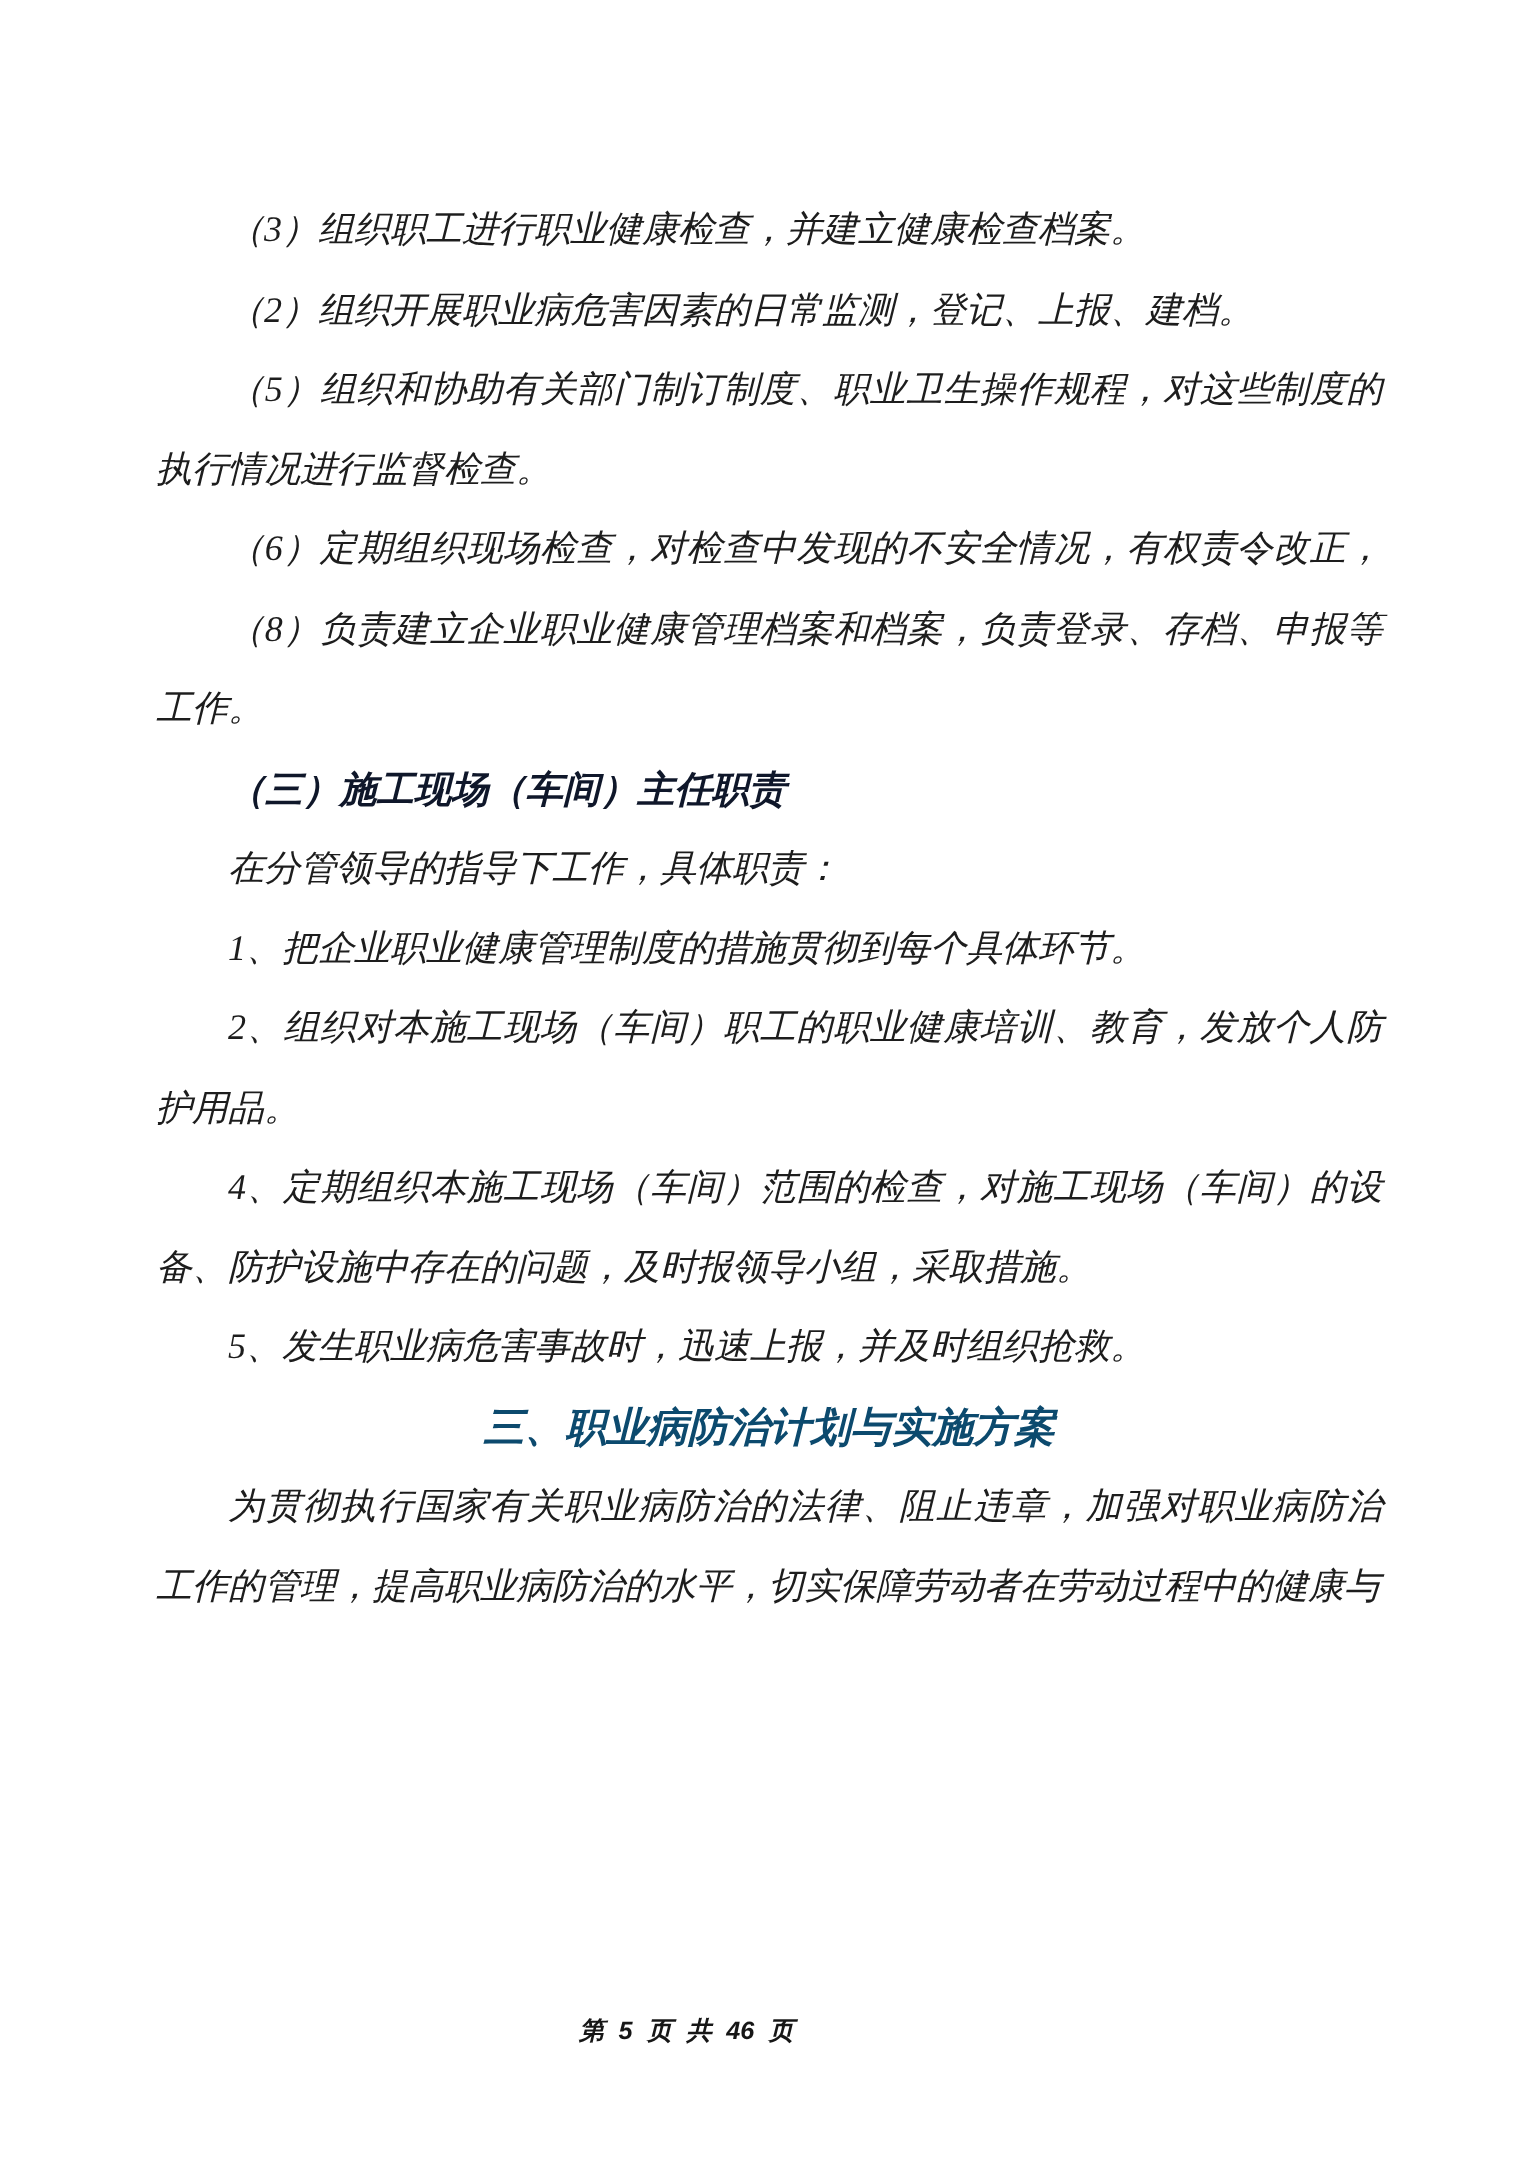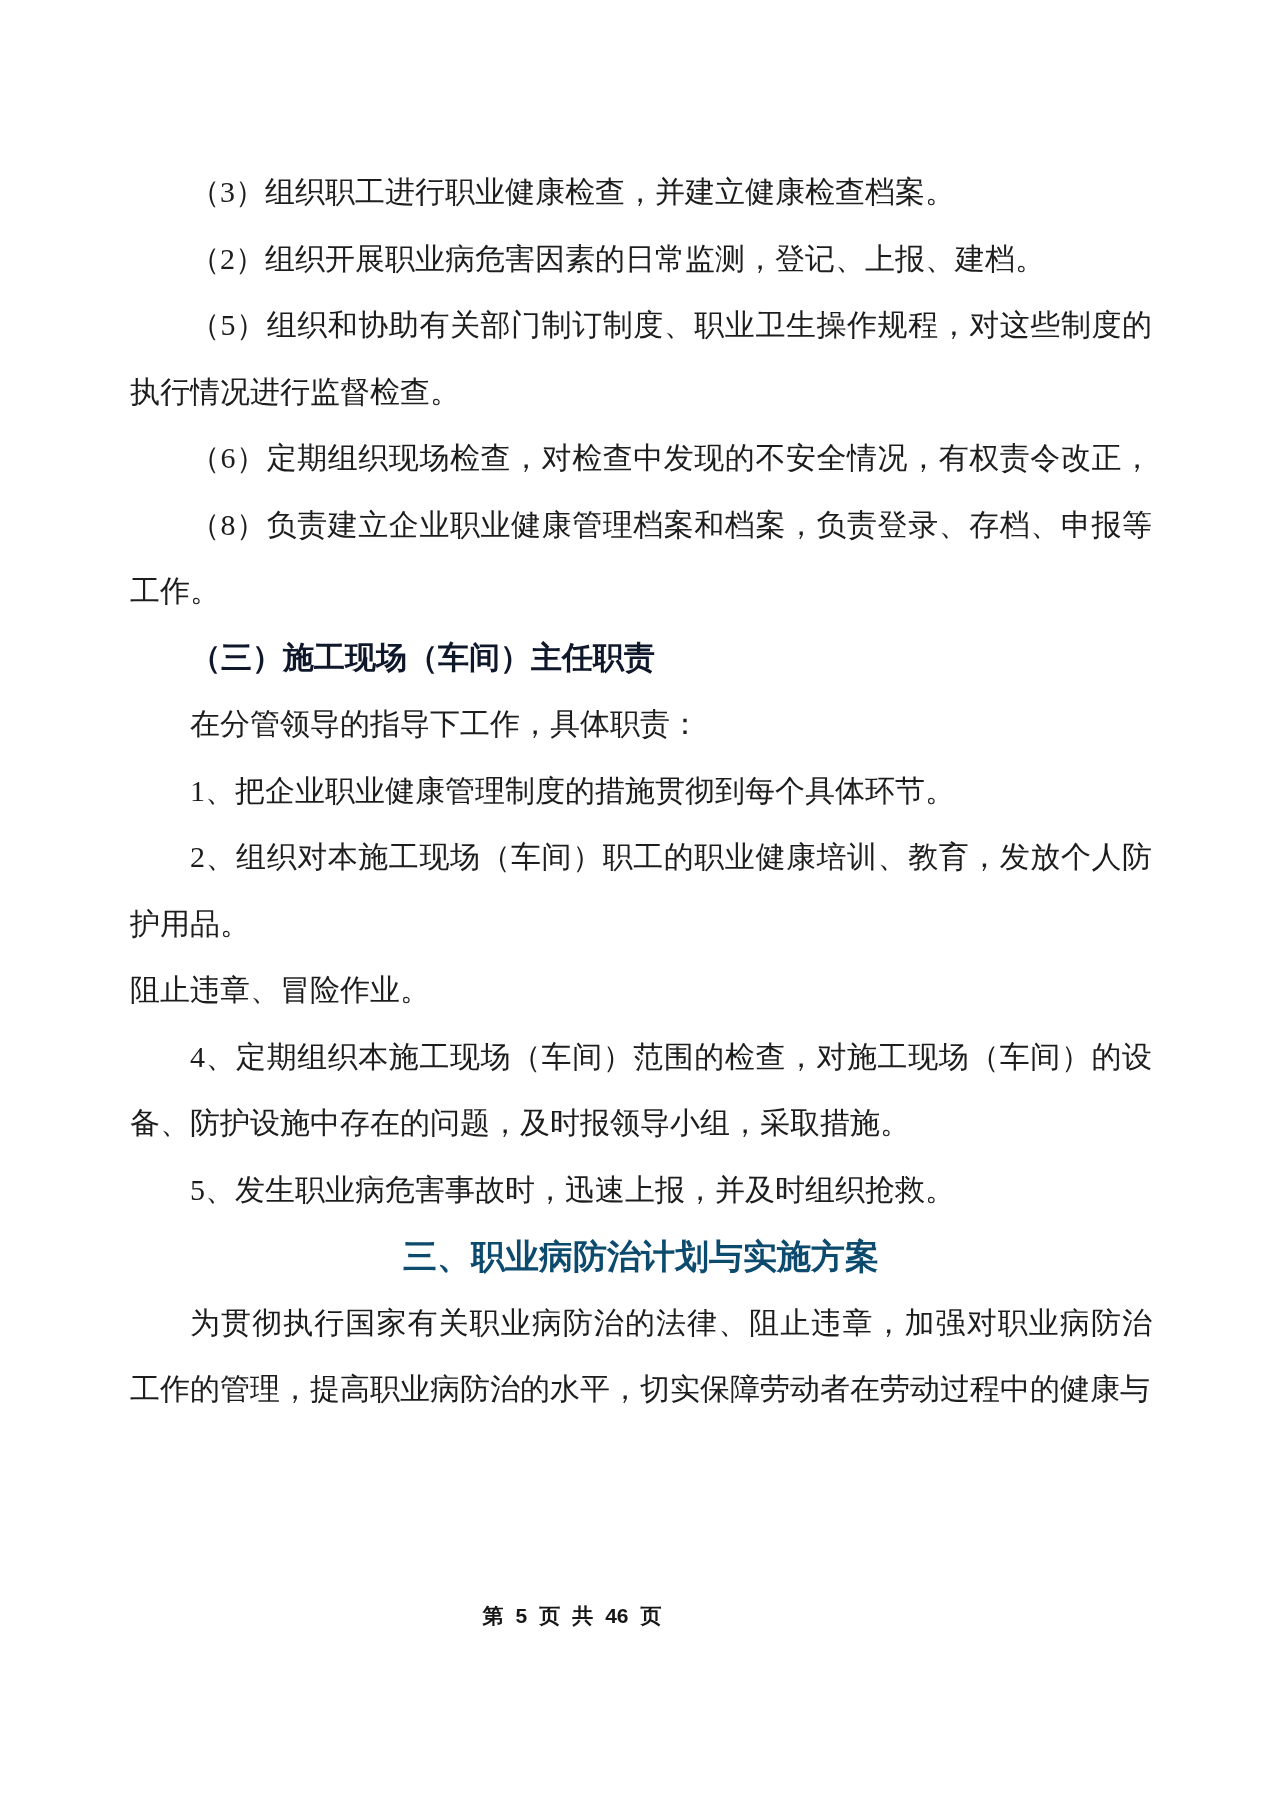--- a/index.html
+++ b/index.html
@@ -6,20 +6,21 @@
     margin: 0;
     padding: 0;
     background: #ffffff;
   }
   .page {
     position: relative;
     width: 1280px;
     height: 1810px;
     background: #ffffff;
     overflow: hidden;
+    font-style: italic;
   }
   .content {
     position: absolute;
     left: 130px;
     top: 159px;
     width: 1022px;
     font-family: "Liberation Serif", "DejaVu Serif", serif;
     font-size: 30px;
     line-height: 66.5px;
     color: #1d1d1d;
@@ -44,21 +45,21 @@
   .line.h1 {
     font-family: "Liberation Sans", "DejaVu Sans", sans-serif;
     font-weight: bold;
     font-size: 34px;
     text-align-last: center;
     text-indent: 0;
     color: #0c4a6e;
   }
   .footer {
     position: absolute;
-    top: 1602px;
+    top: 1678px;
     left: 0;
     width: 1144px;
     text-align: center;
     font-family: "Liberation Serif", "DejaVu Serif", serif;
     font-weight: bold;
     font-size: 21px;
     line-height: 28px;
     color: #161616;
   }
   .footer span {
@@ -81,21 +82,20 @@
       <div class="line body indent justify">（5）组织和协助有关部门制订制度、职业卫生操作规程，对这些制度的</div>
       <div class="line body">执行情况进行监督检查。</div>
       <div class="line body indent justify">（6）定期组织现场检查，对检查中发现的不安全情况，有权责令改正，</div>
       <div class="line body indent justify">（8）负责建立企业职业健康管理档案和档案，负责登录、存档、申报等</div>
       <div class="line body">工作。</div>
       <div class="line h2 indent">（三）施工现场（车间）主任职责</div>
       <div class="line body indent">在分管领导的指导下工作，具体职责：</div>
       <div class="line body indent">1、把企业职业健康管理制度的措施贯彻到每个具体环节。</div>
       <div class="line body indent justify">2、组织对本施工现场（车间）职工的职业健康培训、教育，发放个人防</div>
       <div class="line body">护用品。</div>
-      <div class="line body">阻止违章、冒险作业。</div>
       <div class="line body indent justify">4、定期组织本施工现场（车间）范围的检查，对施工现场（车间）的设</div>
       <div class="line body">备、防护设施中存在的问题，及时报领导小组，采取措施。</div>
       <div class="line body indent">5、发生职业病危害事故时，迅速上报，并及时组织抢救。</div>
       <div class="line h1">三、职业病防治计划与实施方案</div>
       <div class="line body indent justify">为贯彻执行国家有关职业病防治的法律、阻止违章，加强对职业病防治</div>
       <div class="line body">工作的管理，提高职业病防治的水平，切实保障劳动者在劳动过程中的健康与</div>
     </div>
 
   <div class="footer">
     <span>第</span><span class="num">5</span><span>页</span><span>共</span><span class="num">46</span><span>页</span>

